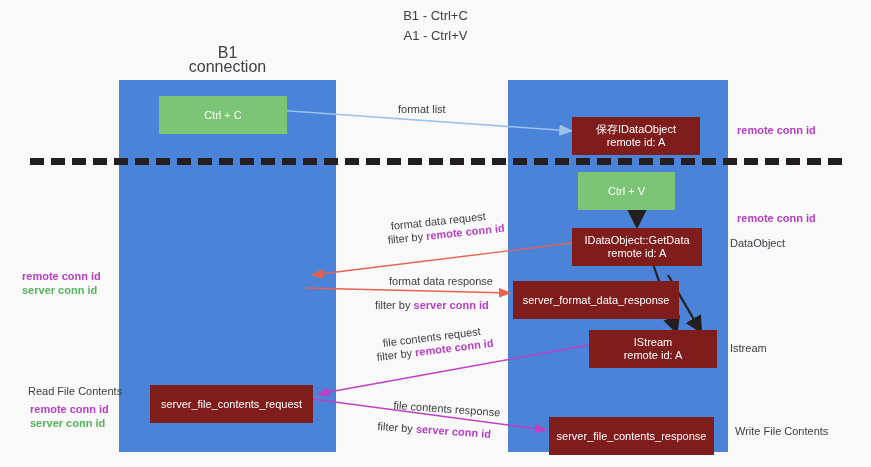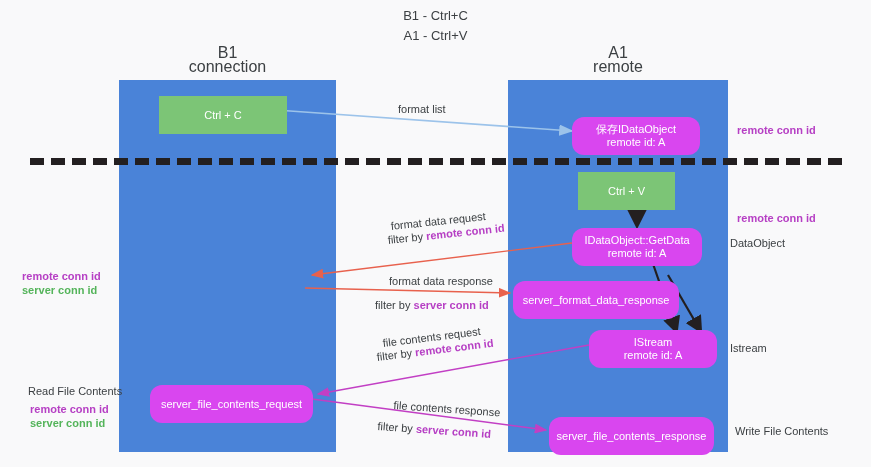--- a/index.html
+++ b/index.html
@@ -37,21 +37,21 @@
   
   .box{
     position:absolute;
     display:flex;align-items:center;justify-content:center;
     text-align:center;color:#ffffff;
     font-size:11px;line-height:13px;
     box-sizing:border-box;
     padding:19px 4px;
   }
   .box.green{background:#7cc576;}
-  .box.orange{background:#d946ef;border-radius:12px;}
+  .box.orange{background:#7f1d1d;}
   .box .b-in{width:100%;}
   .box .b-l2{display:block;}
 
   
   .note{position:absolute;font-size:11px;line-height:15px;white-space:nowrap;}
   .note.plain{color:#3c4043;}
   .note.purple{color:#b63fc4;font-weight:bold;}
   .note.green{color:#54b45a;font-weight:bold;}
 
   
@@ -70,24 +70,20 @@
 <div class="stage">
 
   <div class="title">
     <div>B1 - Ctrl+C</div>
     <div>A1 - Ctrl+V</div>
   </div>
 
   <div class="col-head" style="left:119px;top:46px;width:217px;">
     <div>B1</div>
     <div>connection</div>
-  </div>
-  <div class="col-head" style="left:508px;top:46px;width:220px;">
-    <div>A1</div>
-    <div>remote</div>
   </div>
 
   <div class="lane" style="left:119px;top:80px;width:217px;height:372px;"></div>
   <div class="lane" style="left:508px;top:80px;width:220px;height:372px;"></div>
 
   <svg class="arrows" viewBox="0 0 871 467">
     <defs>
       <marker id="ah-blue" markerWidth="9" markerHeight="7" refX="8" refY="3.5" orient="auto">
         <polygon points="0 0, 9 3.5, 0 7" fill="#9cc3ea"></polygon>
       </marker>

